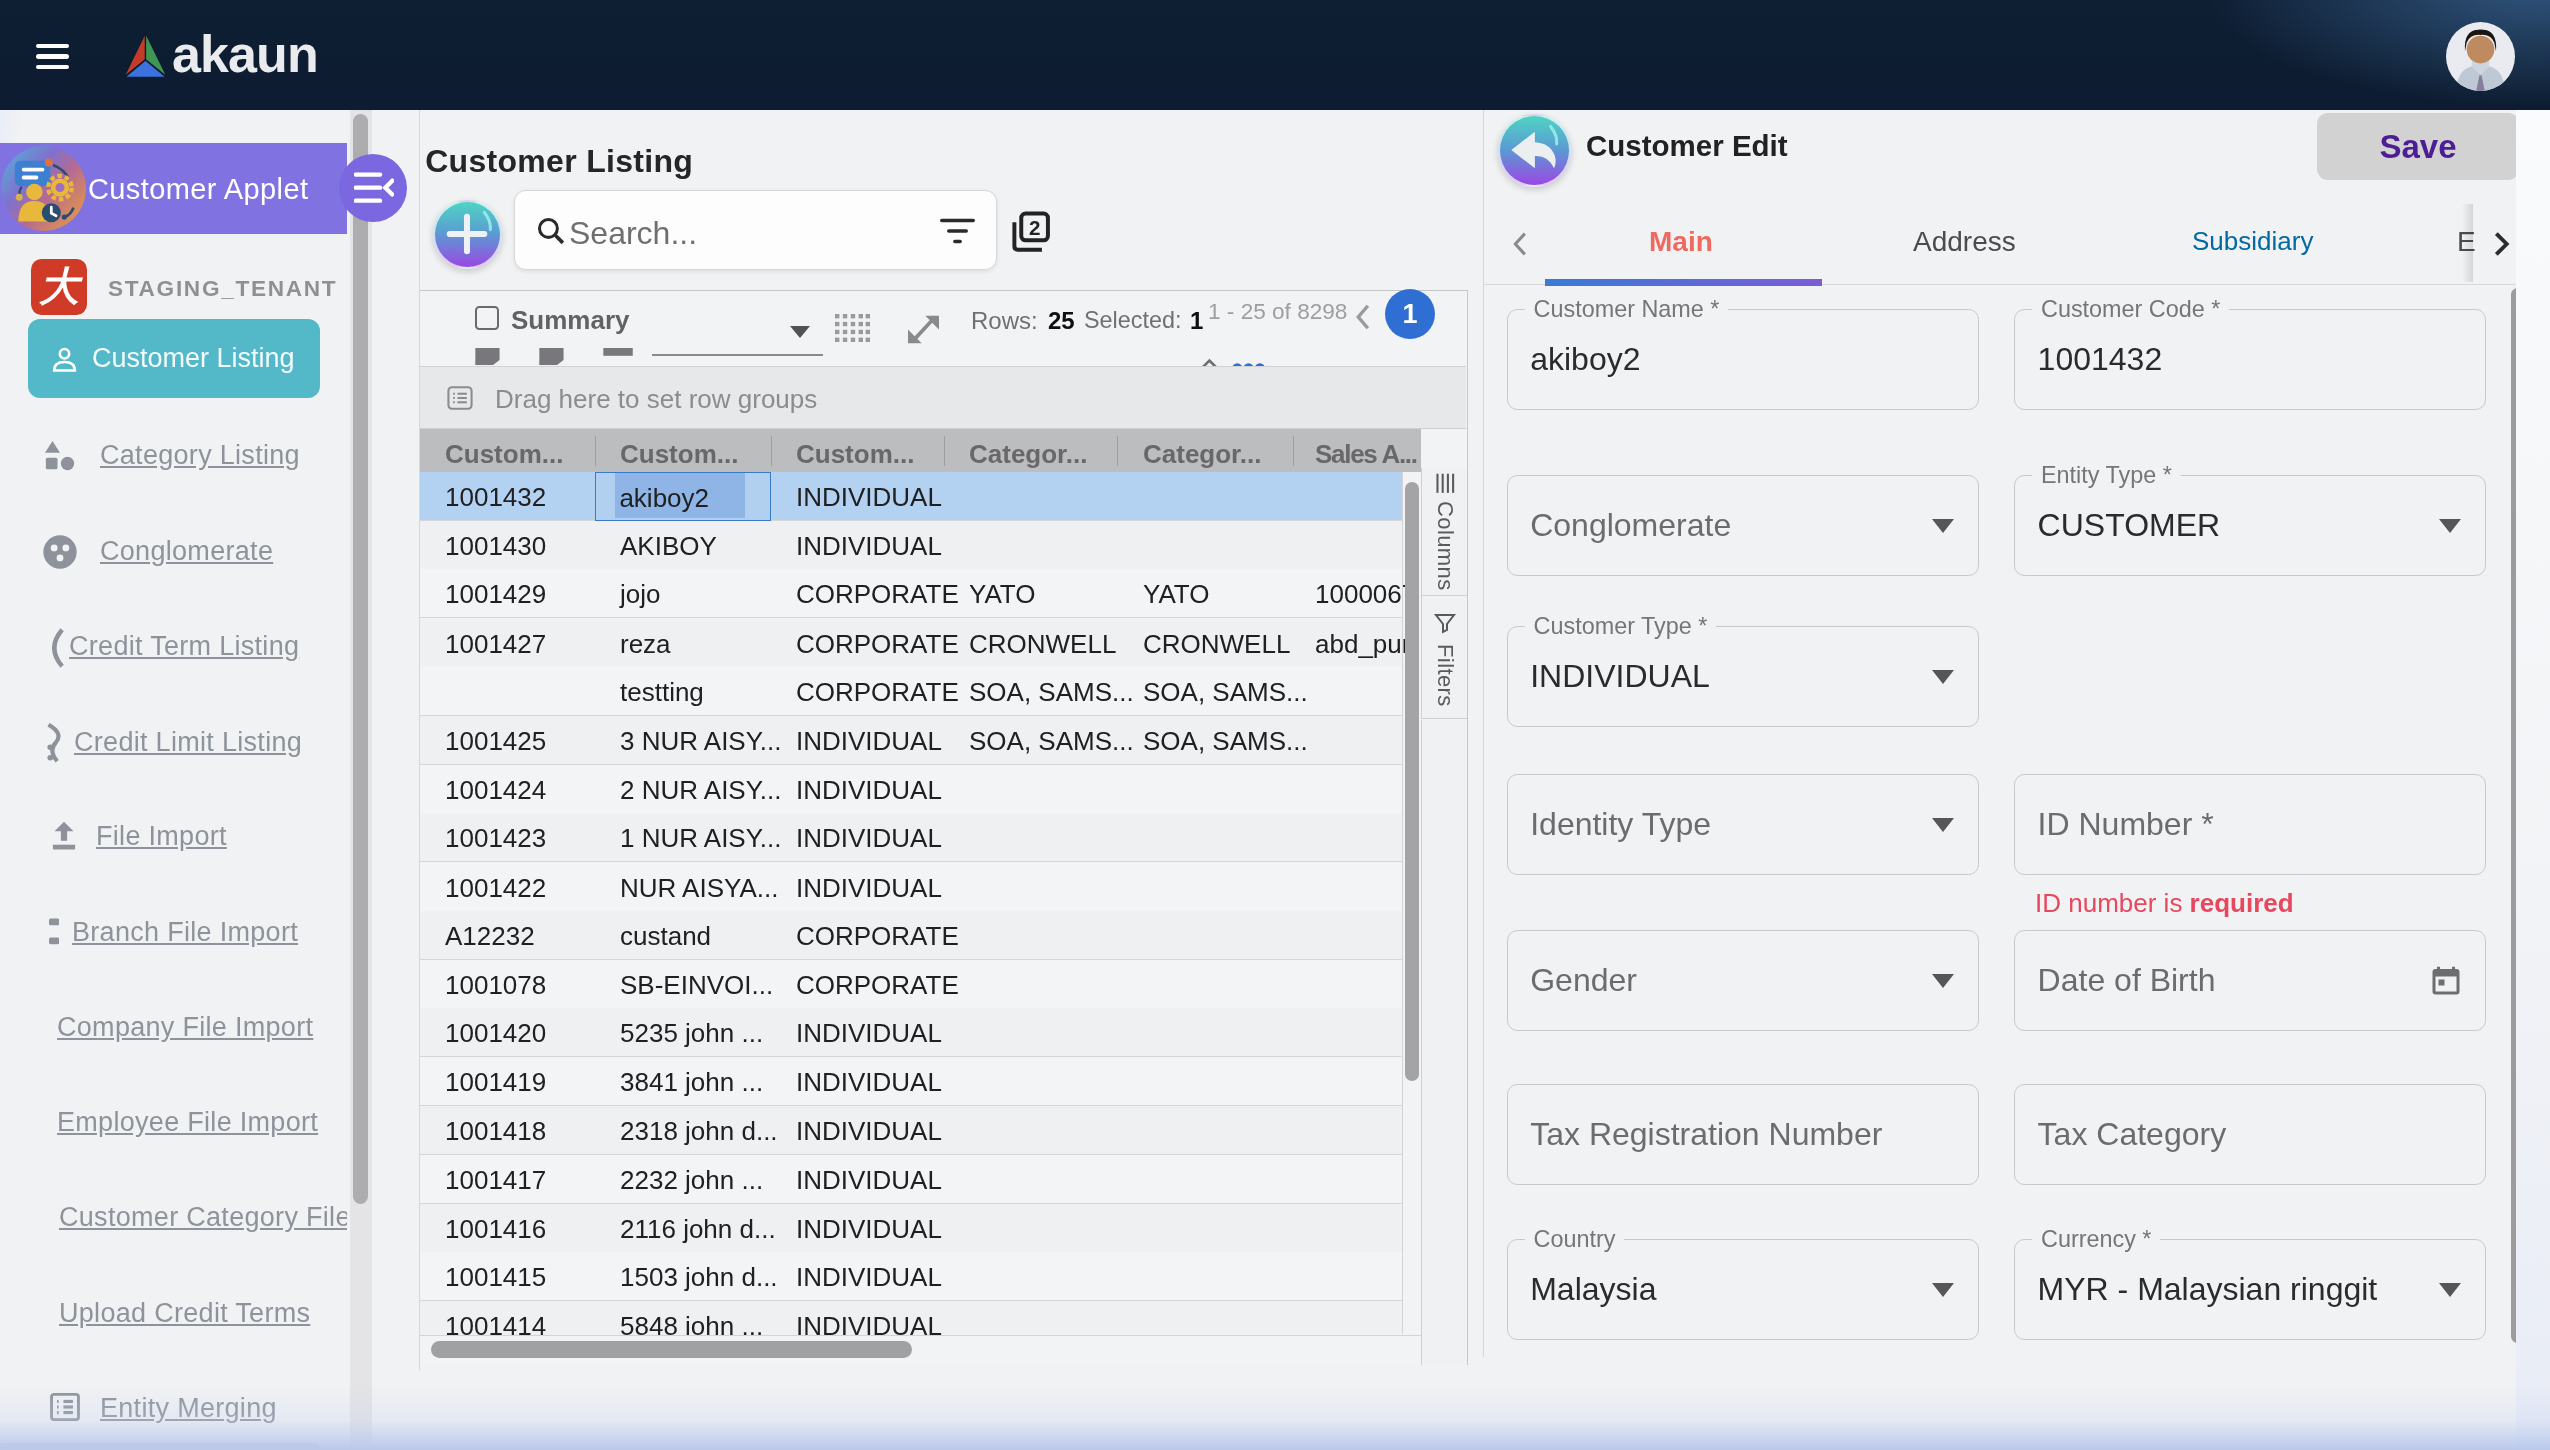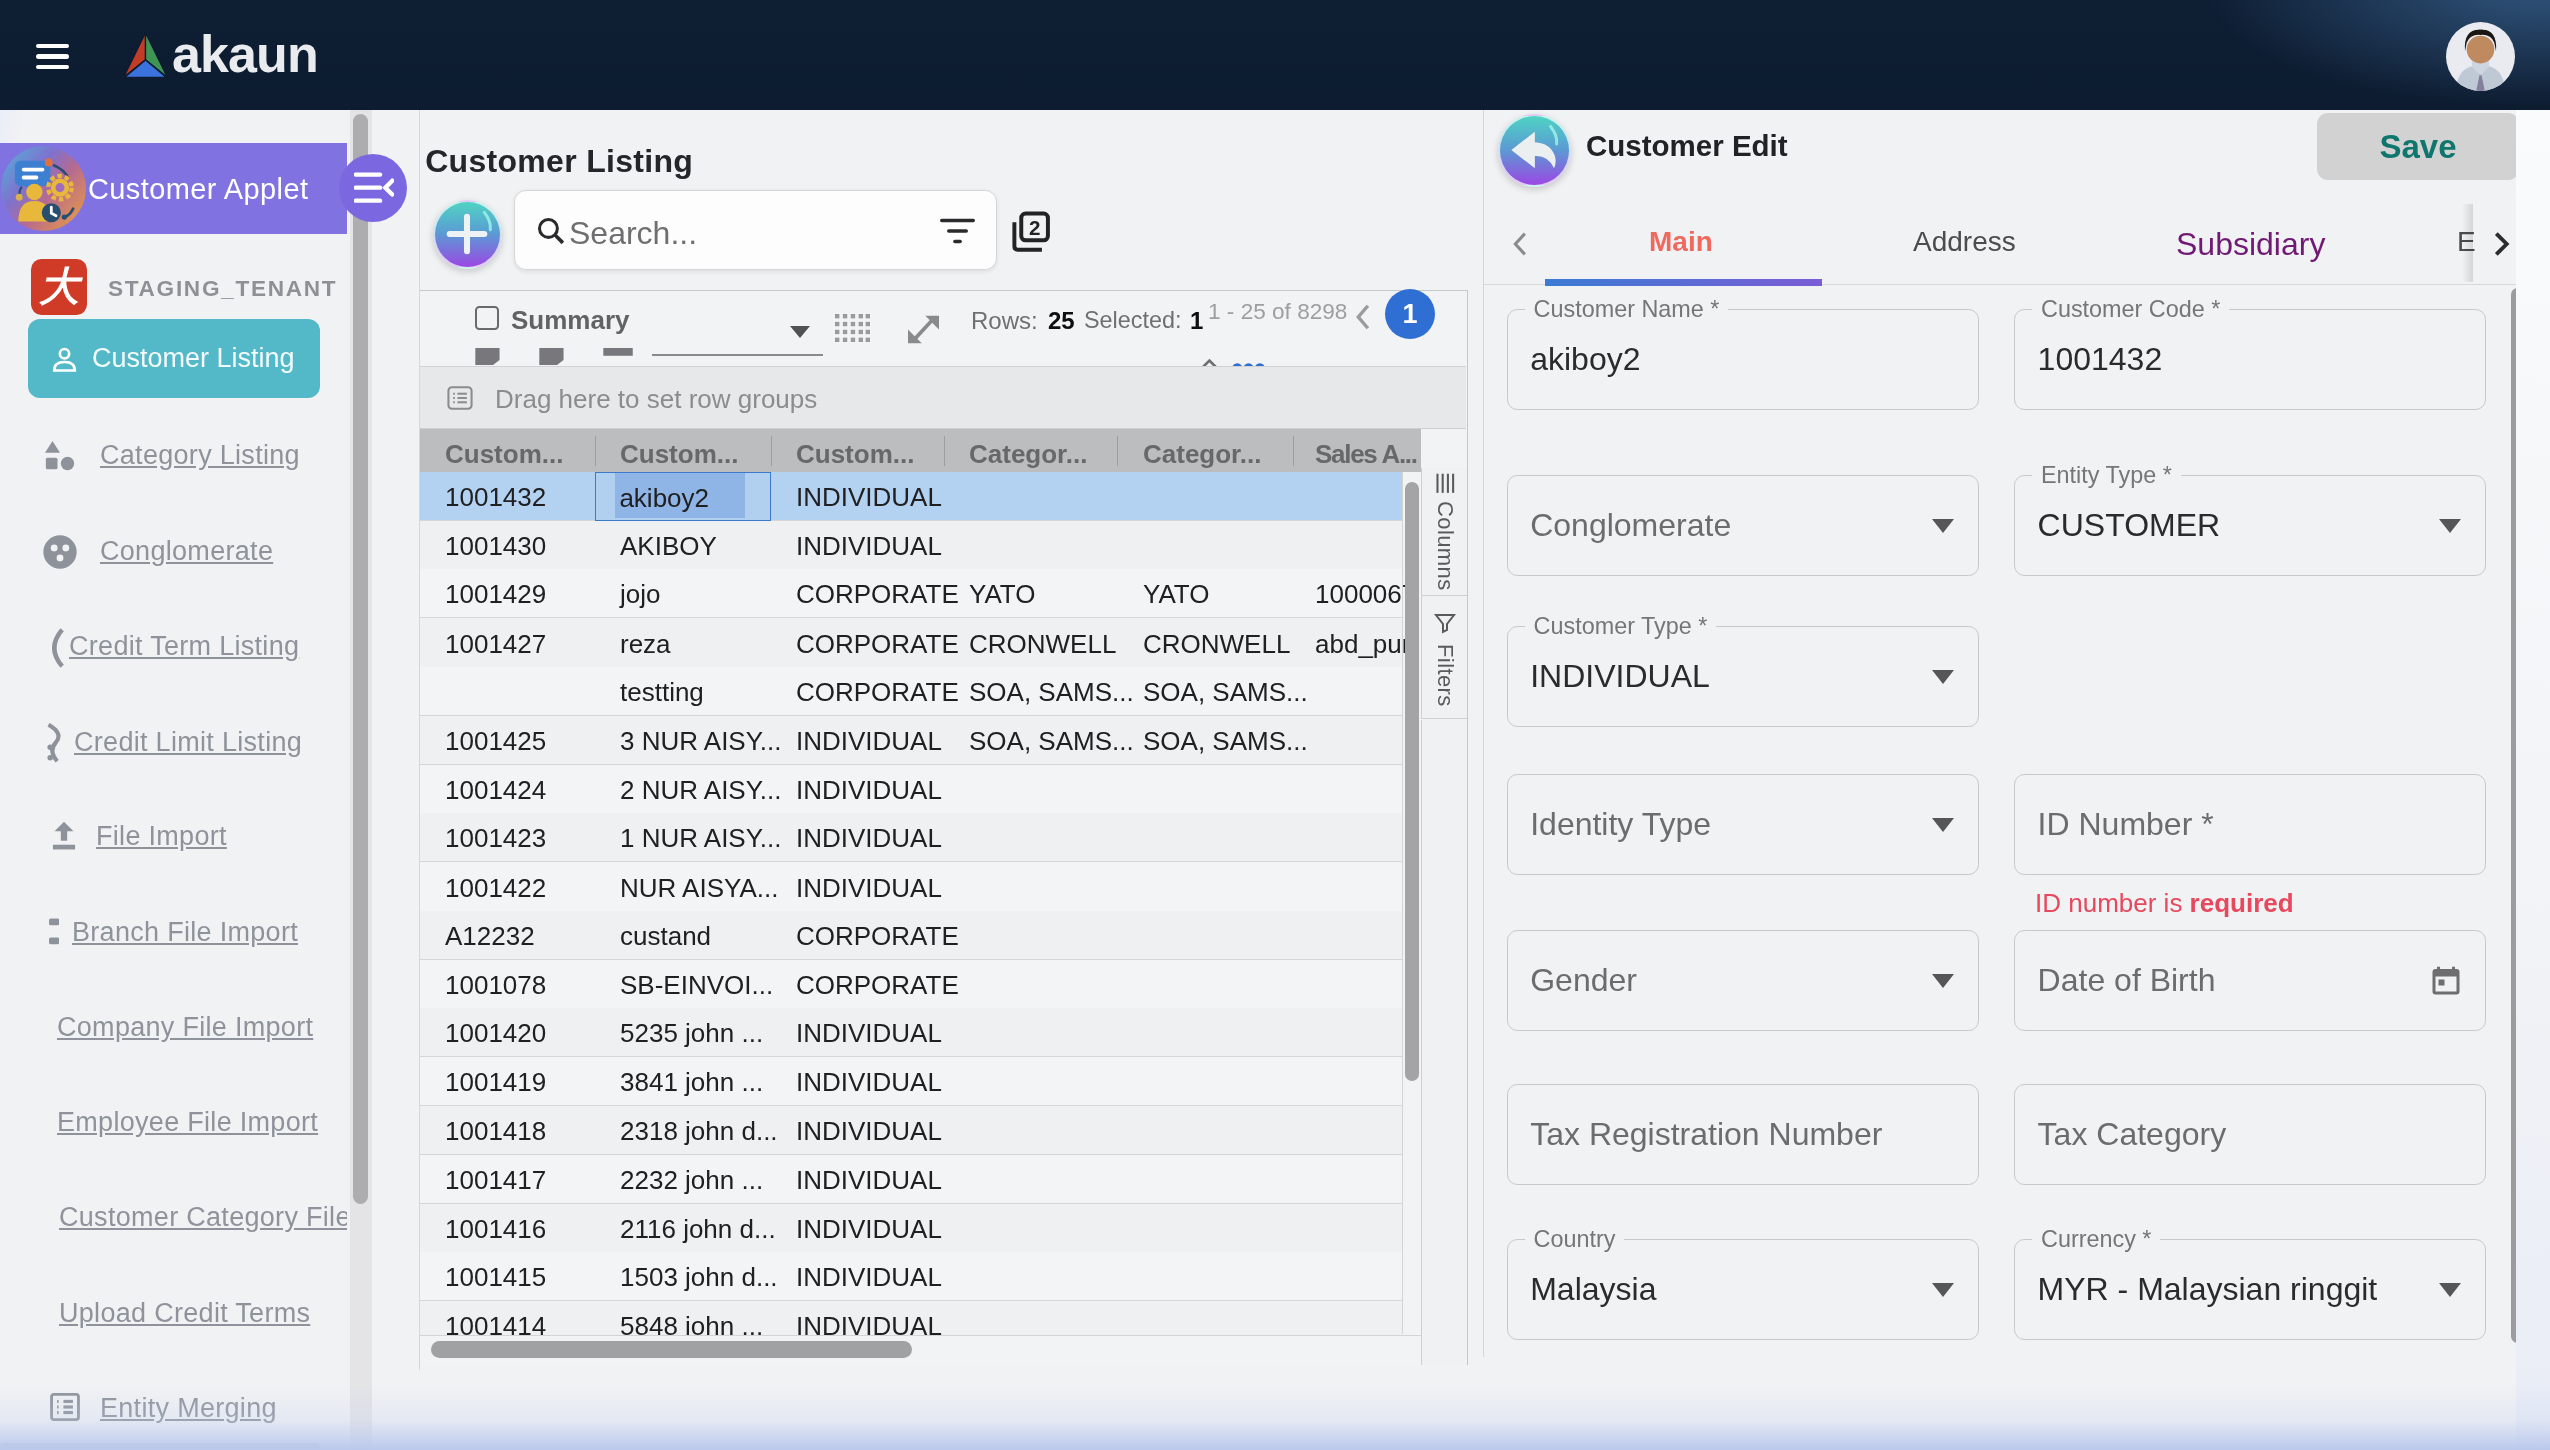--- a/index.html
+++ b/index.html
@@ -43,21 +43,21 @@
   .searchTxt { position:absolute; left:54px; top:24px; color:#6f6f71; font-size:32px; }
 
   
   .grid { position:absolute; left:0px; top:180px; width:1048px; height:1075px; border:0.9px solid #c6c7c9; border-left:none; background:#f2f3f4; }
 
   
   .rp { position:absolute; left:1466px; top:110px; width:1050px; height:1247px; background:#f1f2f3; border-left:0.9px solid #d6d6d8; border-right:0.9px solid #dadadc;margin-left:17px; }
   .backBtn { position:absolute; left:14px; top:3.5px; width:73px; height:73px; border-radius:50%;
      background:linear-gradient(180deg,#4fd4c3 0%, #5b9bd3 48%, #9b47e3 100%); border:2.6px solid rgba(255,255,255,0.7); box-shadow:0 2.6px 7px rgba(0,0,0,0.18); }
   .rpTitle { position:absolute; left:102px; top:19px; font-size:29.5px; font-weight:600; color:#222226; }
-  .saveBtn { position:absolute; left:833px; top:2.6px; width:202px; height:67px; background:#d2d2d3; border-radius:11px; color:#0f766e; font-size:33px; font-weight:600; text-align:center; line-height:67px; }
+  .saveBtn { position:absolute; left:833px; top:2.6px; width:202px; height:67px; background:#d2d2d3; border-radius:11px; color:#4c1d95; font-size:33px; font-weight:600; text-align:center; line-height:67px; }
 
   .field { position:absolute; width:472px; height:101px; border:1.7px solid #c7c8ca; border-radius:10.4px;padding-left:48px; }
   .field .lbl { position:absolute; left:17.3px; top:-14px; font-size:23.4px; color:#767678; background:#f1f2f3; padding:0 8.7px; white-space:nowrap; }
   .field .val { position:absolute; left:22.6px; top:31px; font-size:32px; color:#2b2b2d; white-space:nowrap; }
   .field .ph  { position:absolute; left:22.6px; top:31px; font-size:32px; color:#6c6c6e; white-space:nowrap; }
   .caret { position:absolute; right:24px; top:43px; width:0; height:0; border-left:11.3px solid transparent; border-right:11.3px solid transparent; border-top:14px solid #565658; }
 
   
   .gtool { position:absolute; left:0; top:0; width:1046px; height:75px; }
   .cbx { position:absolute; left:55px; top:14.7px; width:24px; height:24px; border:2.6px solid #6a6a6c; border-radius:4.3px; }
@@ -464,21 +464,21 @@
       </svg>
     </div>
     <div class="rpTitle">Customer Edit</div>
     <div class="saveBtn">Save</div>
 
     <svg class="abs" style="left:27px;top:121px" width="17.3" height="26" viewBox="0 0 20 30">
       <polyline points="16,3 5,15 16,27" stroke="#8a8a8c" stroke-width="3.5" fill="none"></polyline>
     </svg>
     <span class="abs" style="left:165px;top:116px;font-size:28px;font-weight:bold;color:#ee6a5f">Main</span>
     <span class="abs" style="left:429px;top:116px;font-size:28px;color:#4c4c4e">Address</span>
-    <span class="abs" style="left:692px;top:116px;font-size:32px;color:#701a75">Subsidiary</span>
+    <span class="abs" style="left:708px;top:116px;font-size:26px;color:#0369a1">Subsidiary</span>
     <span class="abs" style="left:973px;top:116px;font-size:28px;color:#4c4c4e">E</span>
     <div class="abs" style="left:978px;top:94px;width:11.3px;height:78px;background:linear-gradient(270deg, rgba(40,40,50,0.14), rgba(40,40,50,0))"></div>
     <svg class="abs" style="left:1008px;top:121px" width="19" height="26" viewBox="0 0 22 30">
       <polyline points="5,3 17,15 5,27" stroke="#2c2c2e" stroke-width="4.5" fill="none"></polyline>
     </svg>
     <div class="abs" style="left:0;top:174px;width:1050px;height:0.9px;background:#d8d8da"></div>
     <div class="abs" style="left:61px;top:169px;width:277px;height:7px;background:linear-gradient(90deg,#3a7bd5,#7b5cd6)"></div>
 
     <div class="field" style="left:22.6px;top:199px">
       <span class="lbl">Customer Name *</span>

